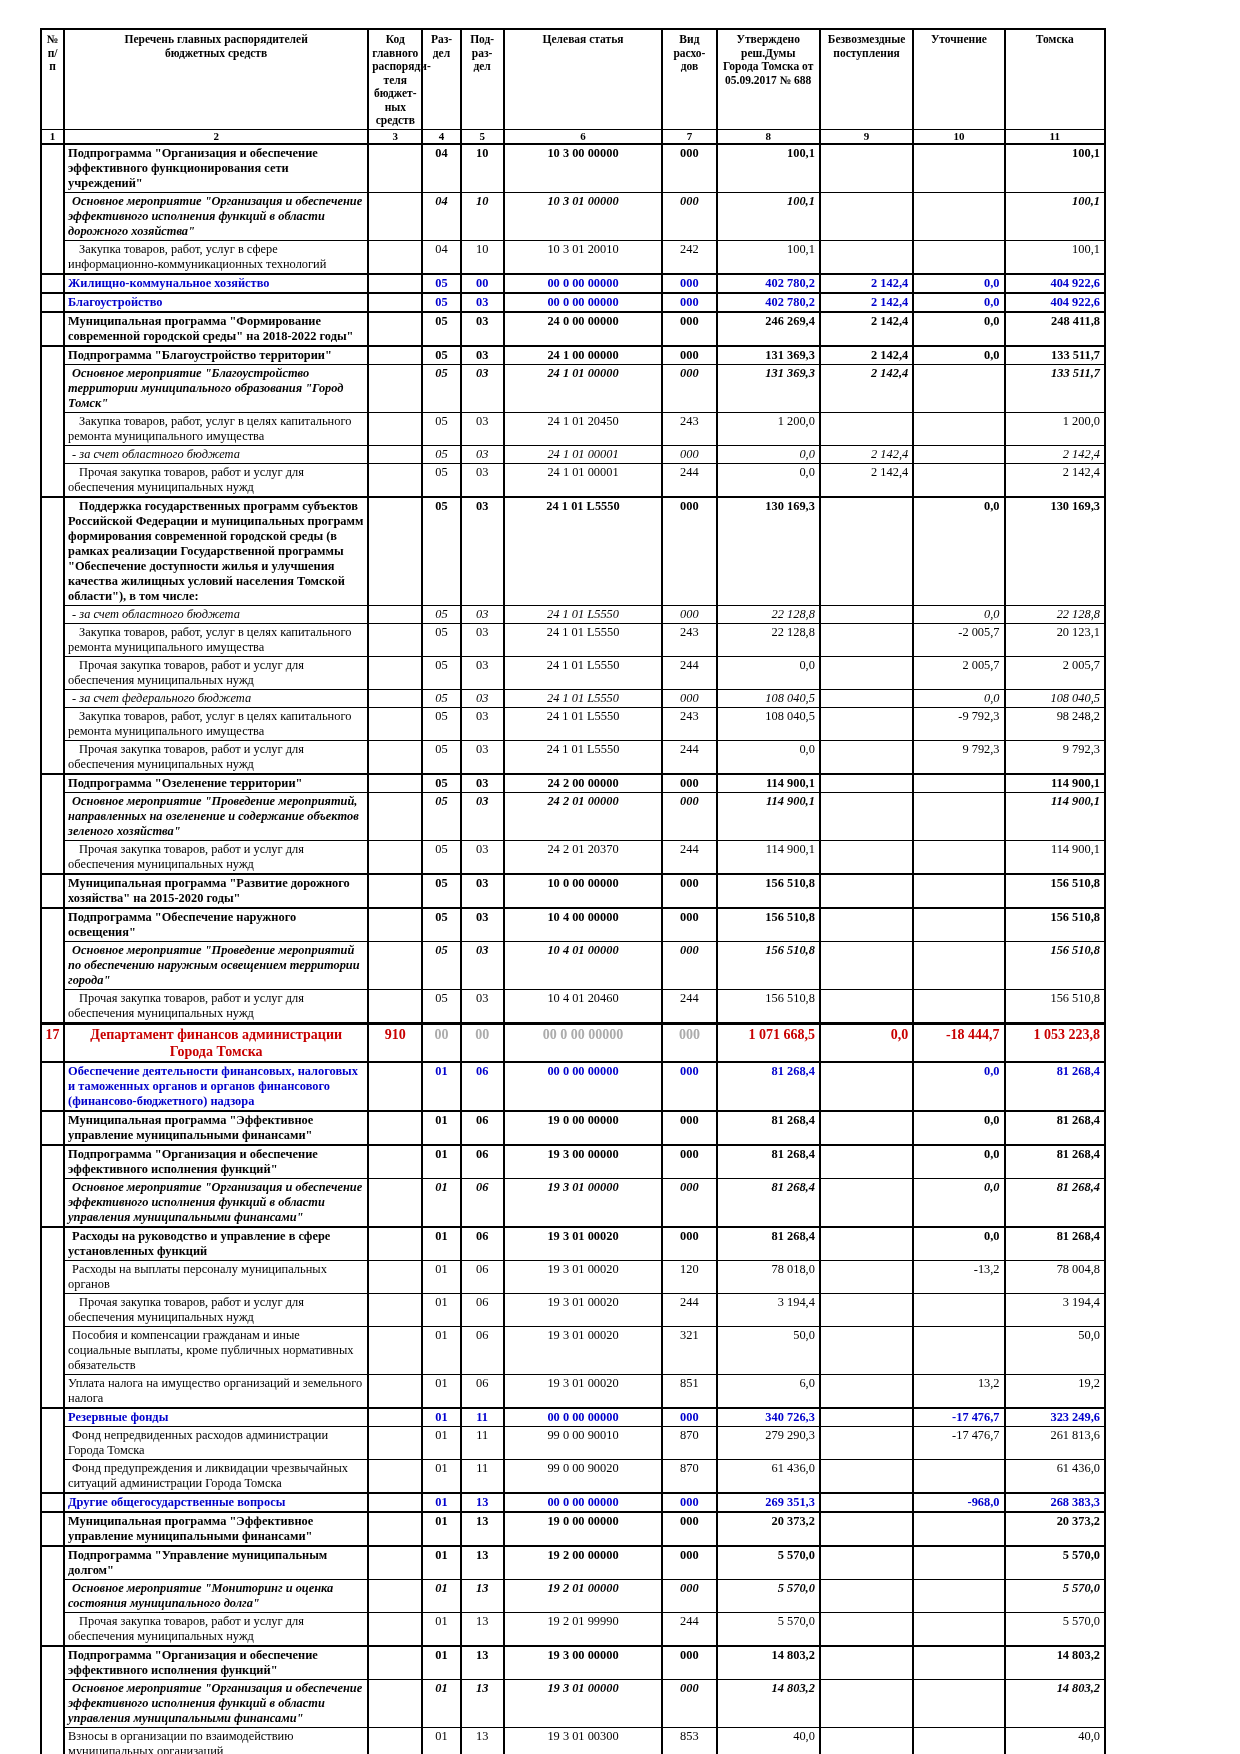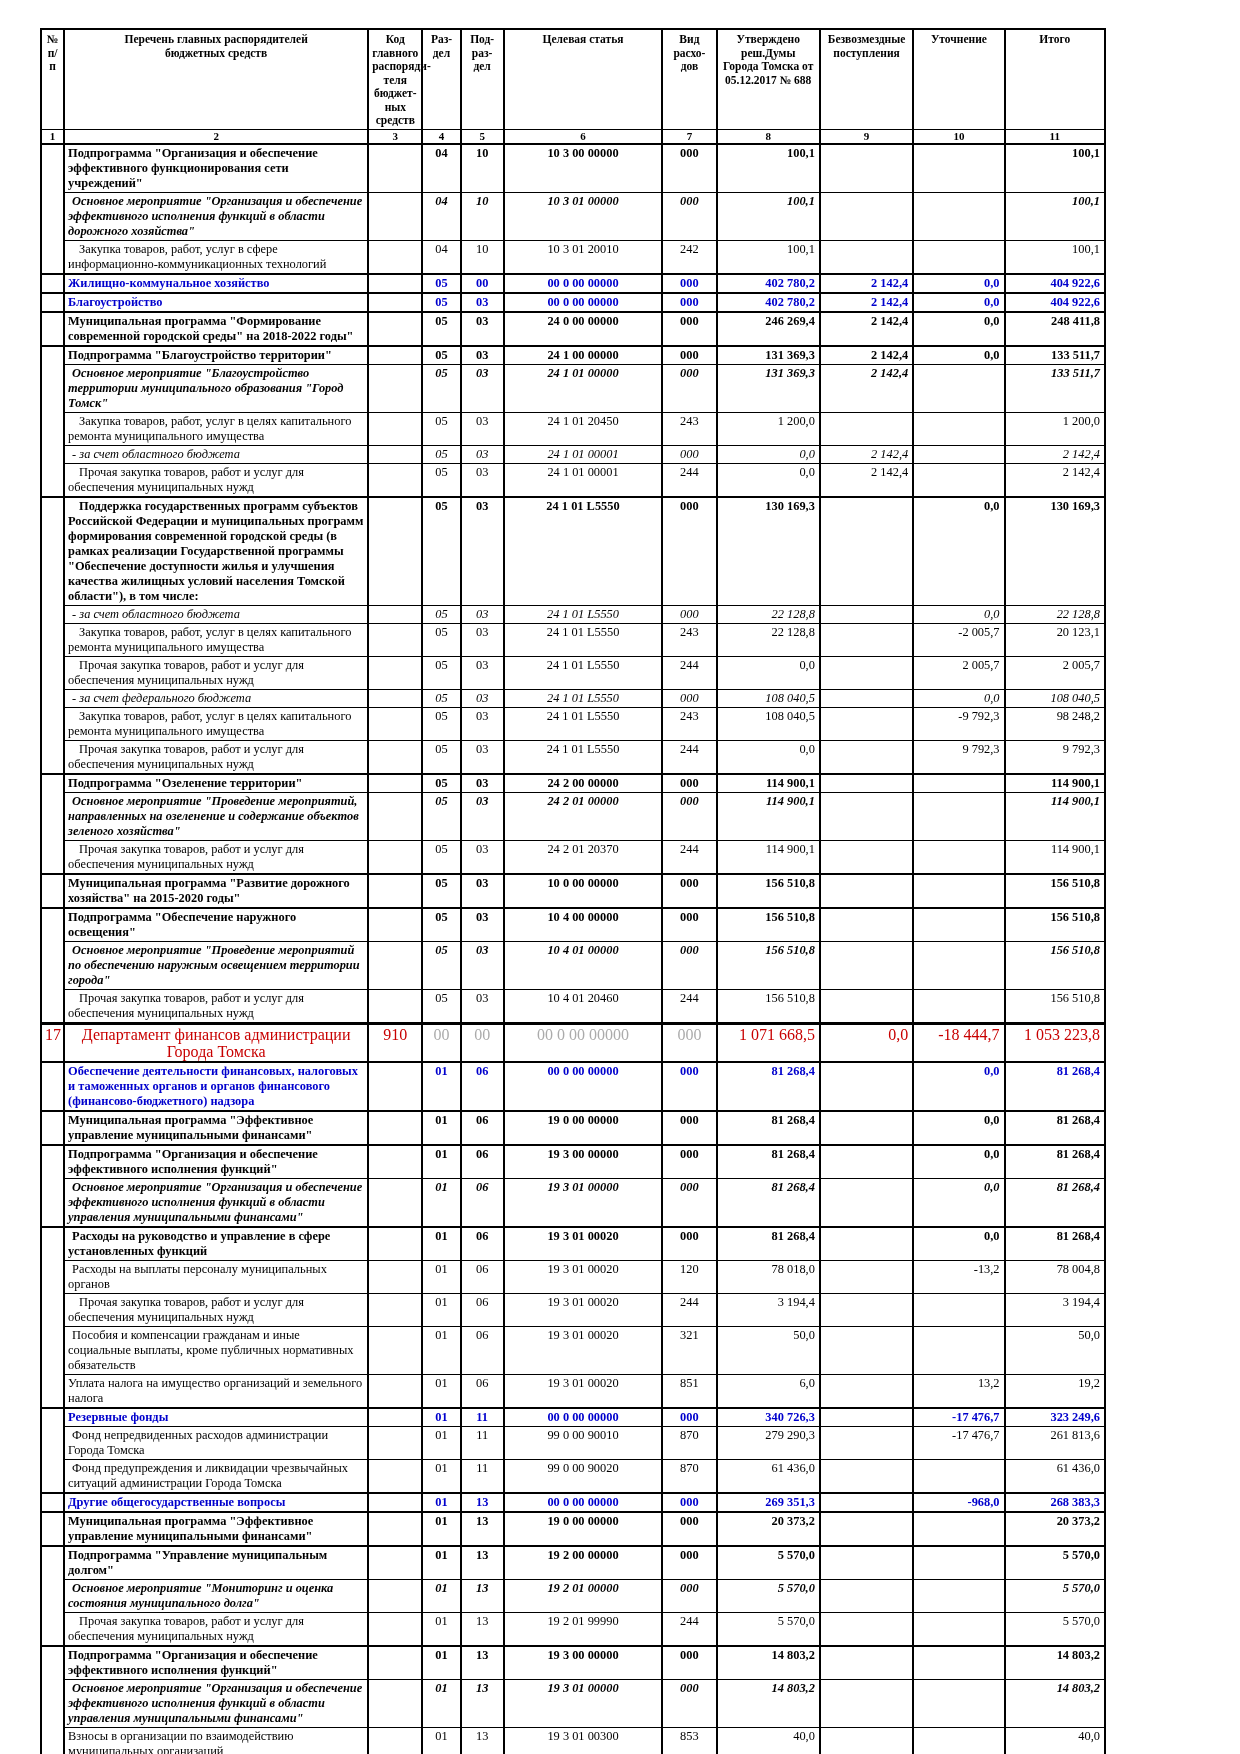--- a/index.html
+++ b/index.html
@@ -16,21 +16,21 @@
   td{font-size:12.4px;line-height:15px;}
   td.name{text-align:left;}
   td.cc{text-align:center;white-space:nowrap;}
   td.money{text-align:right;white-space:nowrap;padding-right:4px;}
   td.c1td{border-top:none;border-bottom:none;text-align:center;font-weight:bold;}
   tr.hv td{border-top:2px solid #000;}
   tr.b td{font-weight:bold;}
   tr.bi td{font-weight:bold;font-style:italic;}
   tr.i td{font-style:italic;}
   tr.blue td{font-weight:bold;color:#0000CD;}
-  tr.red td{font-weight:normal;color:#C80000;font-size:16px;line-height:17px;border-top:3px solid #000;}
+  tr.red td{font-weight:bold;color:#C80000;font-size:14px;line-height:17px;border-top:3px solid #000;}
   tr.red td.greyc{color:#ABABAB;}
   tr.red td.c1td{border-top:3px solid #000;}
 </style>
 </head>
 <body>
 
 <div class="page">
   <table class="budget">
     <colgroup>
       <col style="width:23px">
@@ -58,25 +58,25 @@
         <th>Раз-
 дел</th>
         <th>Под-
 раз-
 дел</th>
         <th>Целевая статья</th>
         <th>Вид расхо-
 дов</th>
         <th>Утверждено реш.Думы
 Города Томска от
-05.12.2017 № 688</th>
+05.09.2017 № 688</th>
         <th>Безвозмездные
 поступления</th>
         <th>Уточнение</th>
-        <th>Итого</th>
+        <th>Томска</th>
       </tr>
       <tr class="nums">
         <th>1</th>
         <th>2</th>
         <th>3</th>
         <th>4</th>
         <th>5</th>
         <th>6</th>
         <th>7</th>
         <th>8</th>

